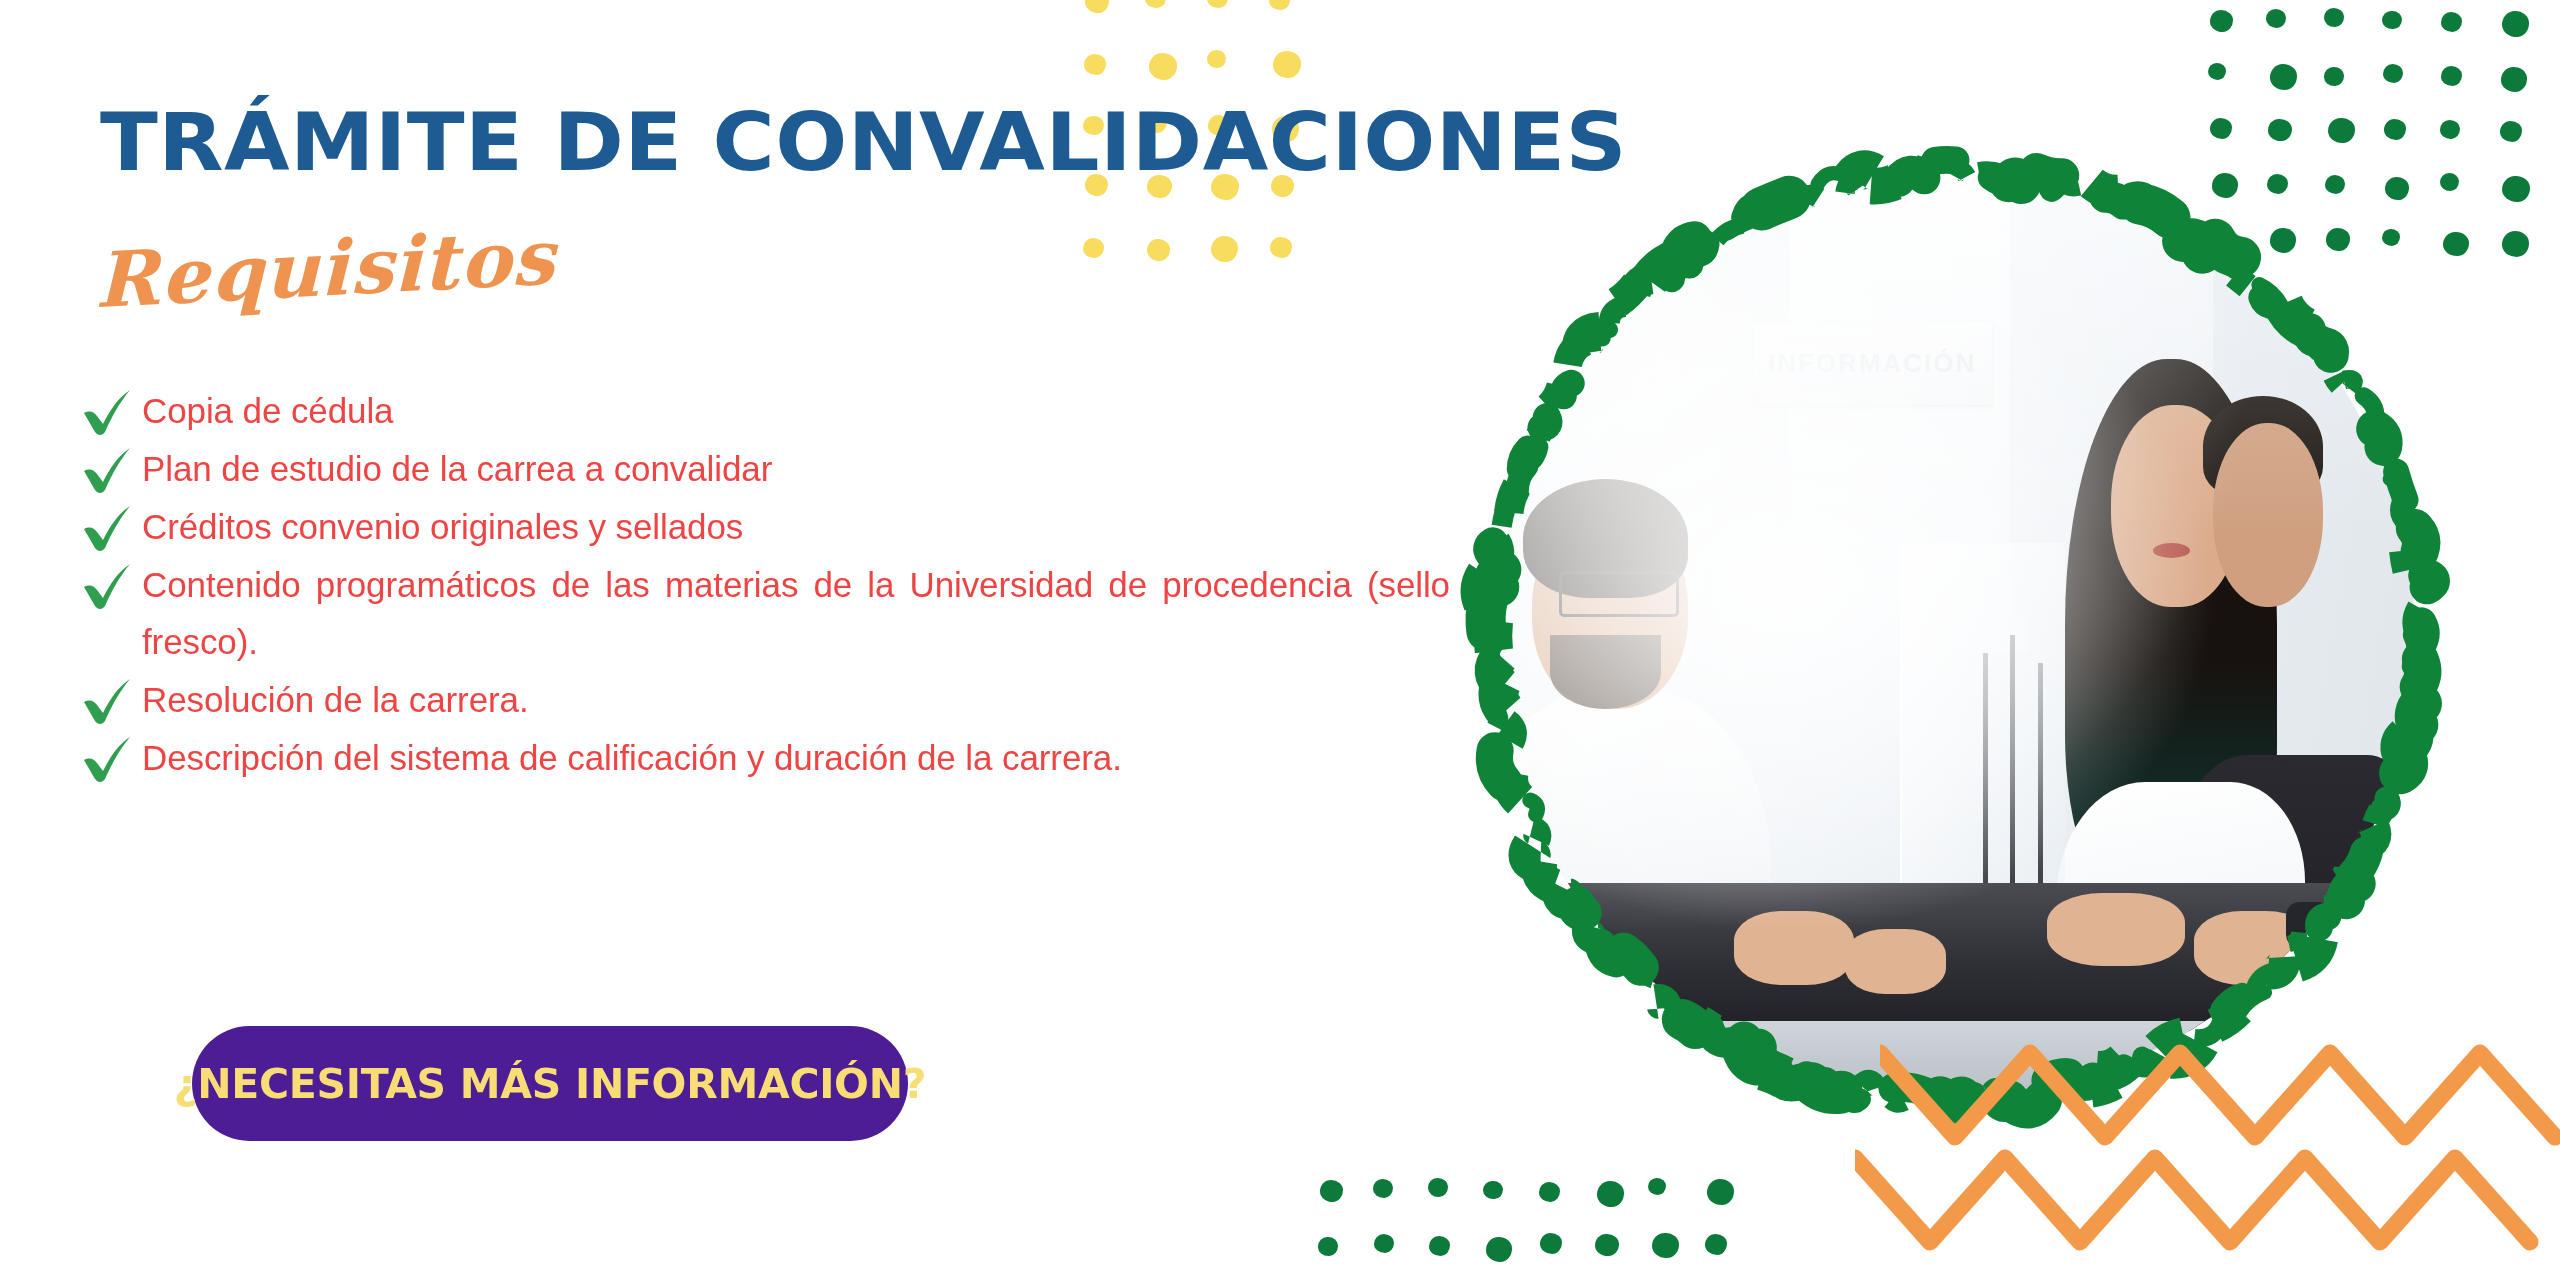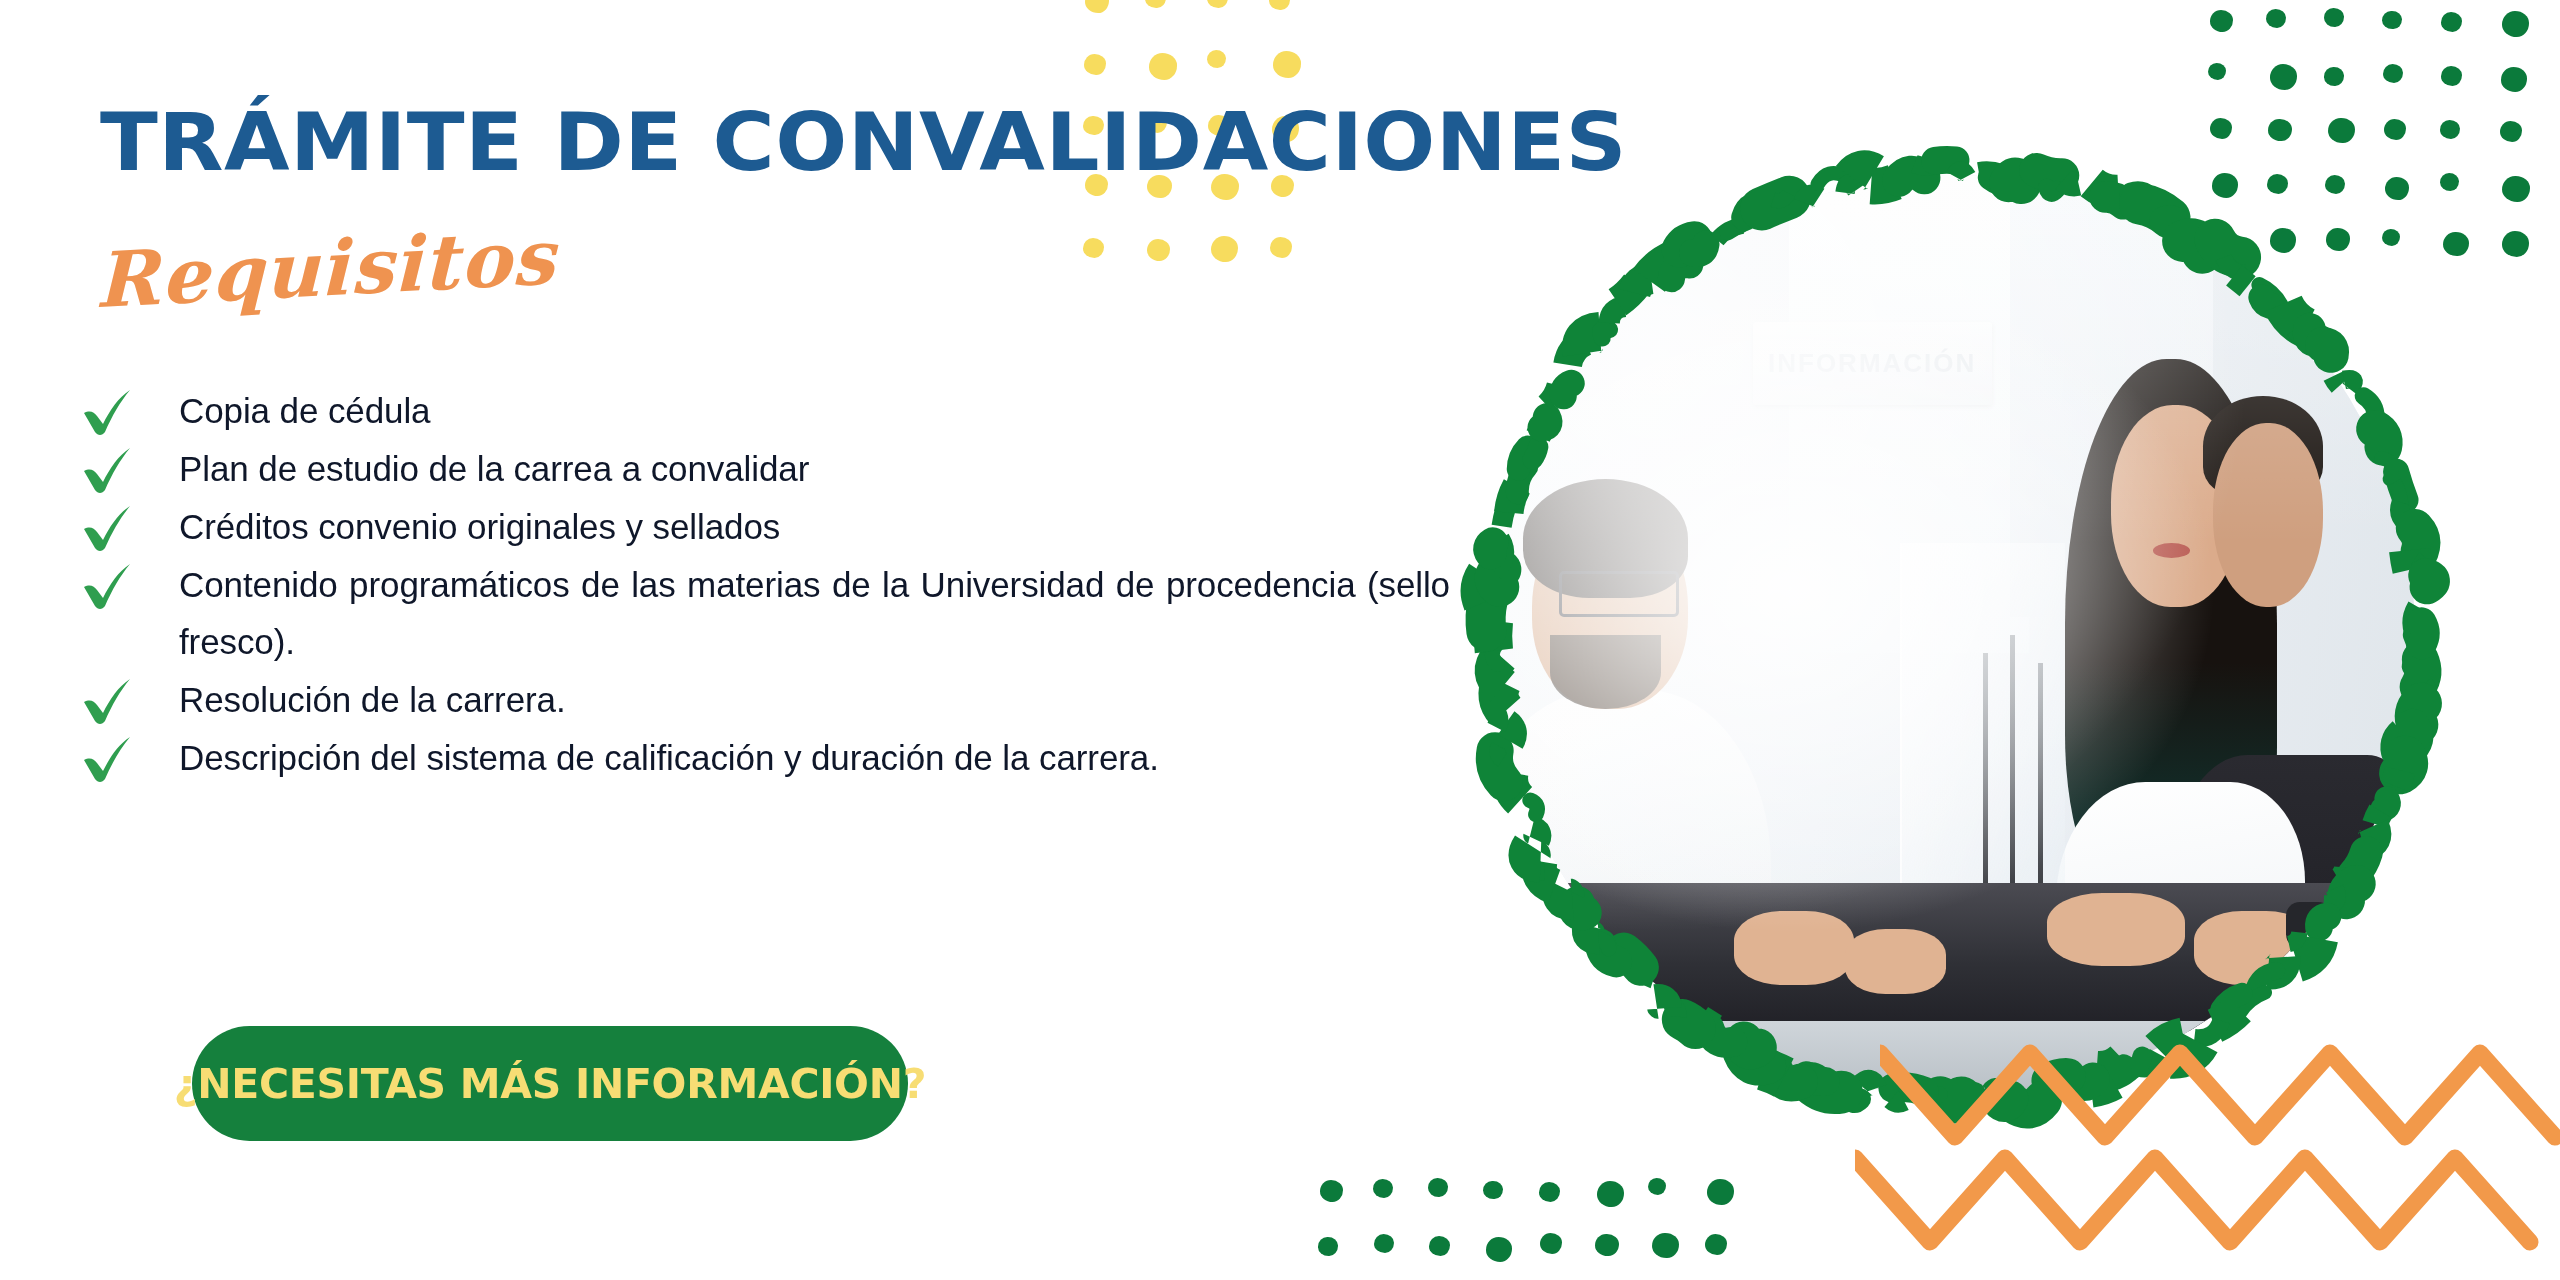--- a/index.html
+++ b/index.html
@@ -57,41 +57,40 @@
   }
   .req-item {
     position:relative;
     padding-left:62px;
     margin-bottom:1px;
     min-height:56px;
   }
   .req-text {
     font-size:35px;
     line-height:57px;
-    color:#0f172a;
+    color:#ef4444;
     font-family:"Liberation Sans", sans-serif;
     font-weight:400;
     text-align:justify;
     text-justify:inter-word;
     letter-spacing:-0.1px;
-    margin-left:37px;
   }
   .req-item.nowrap .req-text { text-align:left; }
   .check {
     position:absolute;
     left:0; top:4px;
     width:56px; height:52px;
   }
 
   
   .cta {
     position:absolute;
     left:192px; top:1026px;
     width:716px; height:115px;
-    background:#15803d;
+    background:#4c1d95;
     border-radius:60px;
     display:flex;
     align-items:center;
     justify-content:center;
     z-index:6;
   }
   .cta-label {
     color:#f7dd74;
     font-size:41px;
     font-weight:700;

